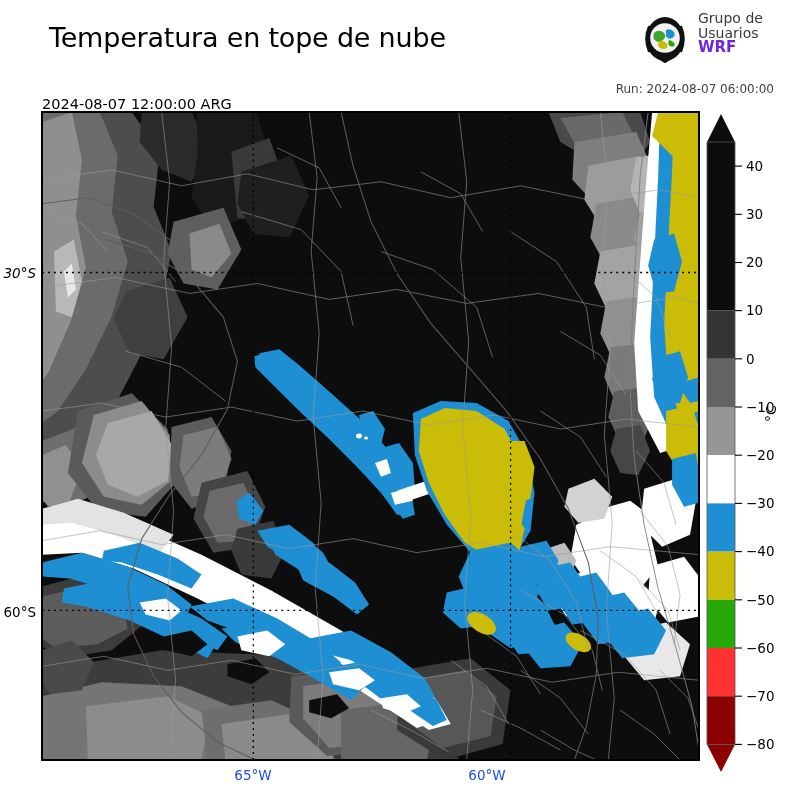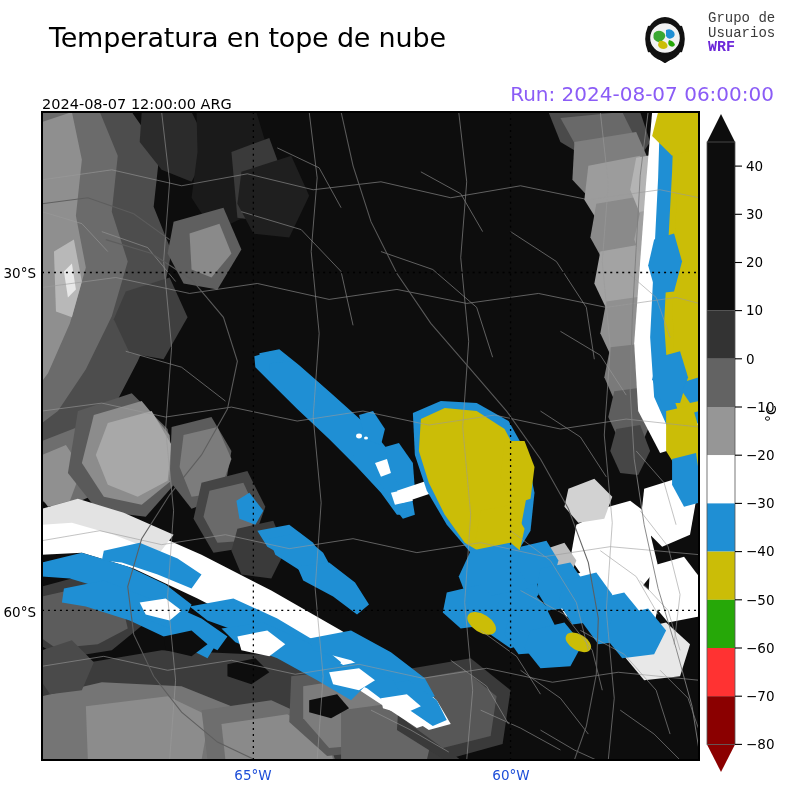--- a/index.html
+++ b/index.html
@@ -31,46 +31,45 @@
     top: 82px;
     font-size: 14.5px;
     color: #000000;
     white-space: nowrap;
     margin-top: 14px;
   }
   #run-time {
     position: absolute;
     right: 26px;
     top: 82px;
-    font-size: 20px;
-    color: #8b5cf6;
+    font-size: 12px;
+    color: #404040;
     white-space: nowrap;
   }
 
   
   #logo-block {
     position: absolute;
     left: 640px;
     top: 13px;
     width: 150px;
     height: 52px;
   }
   #logo-emblem {
     position: absolute;
     left: 0px;
     top: 0px;
     width: 50px;
     height: 50px;
   }
   #logo-text {
     position: absolute;
-    left: 68px;
+    left: 58px;
     top: -2px;
     line-height: 1.05;
-    font-family: Liberation Mono, monospace;
   }
   .logo-line {
     font-size: 14px;
     color: #3a3a3a;
     white-space: nowrap;
     display: block;
   }
   .logo-line.bold {
     font-weight: bold;
     color: #6d28d9;
@@ -412,25 +411,25 @@
         <line x1="0" y1="500" x2="659" y2="500"></line>
         <line x1="212" y1="0" x2="212" y2="650"></line>
         <line x1="470" y1="0" x2="470" y2="650"></line>
       </g>
 
     </g>
     <rect x="0.5" y="0.5" width="658" height="649" fill="none" stroke="#000000" stroke-width="1"></rect>
   </svg>
 </div>
 
-<div class="lat-label" style="left:0px; top:265px; width:36px;">30°S</div>
+<div class="lat-label" style="left:0px; top:265px; width:36px;font-style:italic;">30°S</div>
 <div class="lat-label" style="left:0px; top:604px; width:36px;">60°S</div>
 
 <div class="lon-label" style="left:218px; top:767px; width:70px;">65°W</div>
-<div class="lon-label" style="left:476px; top:767px; width:70px;">60°W</div>
+<div class="lon-label" style="left:452px; top:767px; width:70px;">60°W</div>
 
 <div id="colorbar-group">
   <svg id="colorbar-svg" width="90" height="660" viewBox="0 0 90 660">
 
     <polygon points="16,2 30,30 2,30" fill="#0d0d0d"></polygon>
 
     <rect x="2" y="30" width="28" height="168.6" fill="#0d0d0d"></rect>
     <rect x="2" y="198.6" width="28" height="48.2" fill="#333333"></rect>
     <rect x="2" y="246.8" width="28" height="48.2" fill="#636363"></rect>
     <rect x="2" y="295.0" width="28" height="48.2" fill="#969696"></rect>

